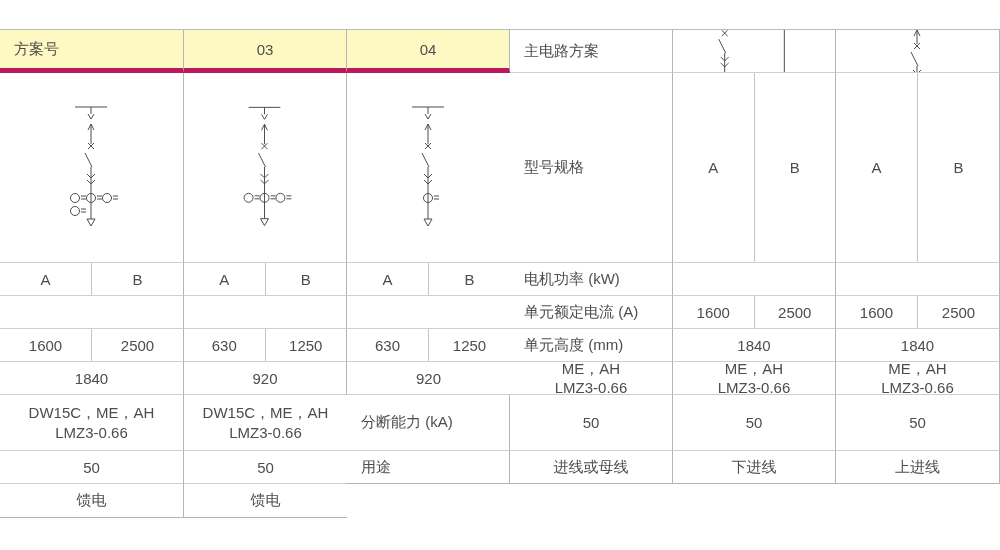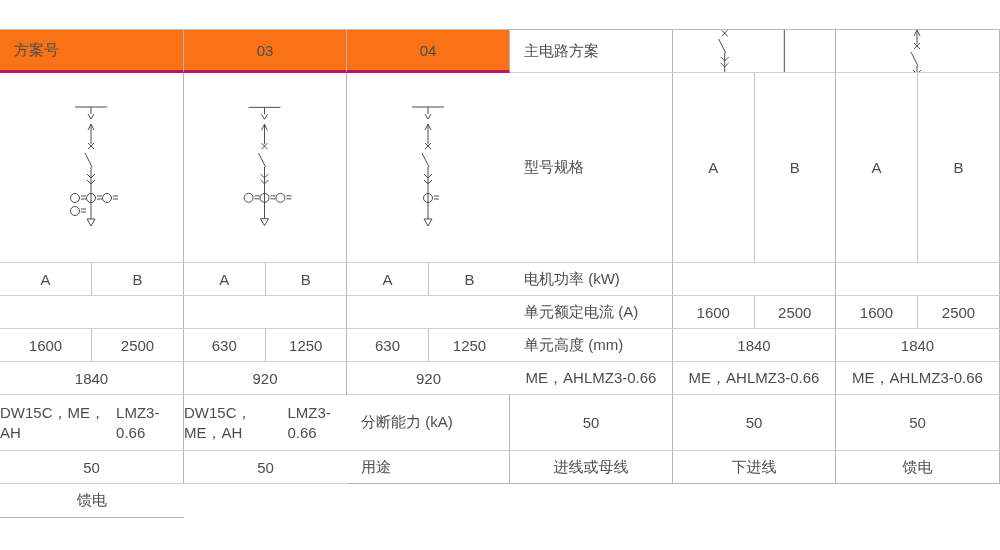--- a/index.html
+++ b/index.html
@@ -20,34 +20,34 @@
   }
   .cell{
     box-sizing:border-box;
     border-right:1px solid #b2b6ba;
     border-bottom:1px solid #cfcfcf;
     display:flex;align-items:center;justify-content:center;
     overflow:hidden;
   }
   .cell.last-col{border-right:none;}
   .cell.header{
-    background:#f97316;
-    border-bottom:3px solid #be185d;
+    background:#fef9c3;
+    border-bottom:5px solid #be185d;
   }
   .cell.label{
     justify-content:flex-start;
     padding-left:14px;
   }
   .cell.bottom-row{border-bottom:1px solid #b4b4b4;}
   .cell.split{padding:0;align-items:stretch;}
   .split .half{
     flex:1;display:flex;align-items:center;justify-content:center;
   }
   .split .half.a{border-right:1px solid #c3c6c9;}
-  .cell.two-line{flex-direction:row;line-height:1.3;}
+  .cell.two-line{flex-direction:column;line-height:1.3;}
   .cell.diagram{padding:0;}
   .diagram svg{display:block;}
 </style>
 </head>
 <body>
 
 <div class="spec-table" id="spec-table">
     <div class="cell header label">方案号</div>
     <div class="cell header">03</div>
     <div class="cell header">04</div>
@@ -263,15 +263,16 @@
     </div>
     <div class="cell label">分断能力 (kA)</div>
     <div class="cell ">50</div>
     <div class="cell ">50</div>
     <div class="cell ">50</div>
     <div class="cell ">50</div>
     <div class="cell  last-col">50</div>
     <div class="cell label bottom-row">用途</div>
     <div class="cell  bottom-row">进线或母线</div>
     <div class="cell  bottom-row">下进线</div>
+    <div class="cell  bottom-row">上进线</div>
     <div class="cell  bottom-row">馈电</div>
     <div class="cell  last-col bottom-row">馈电</div>
   </div>
 
 </body></html>

